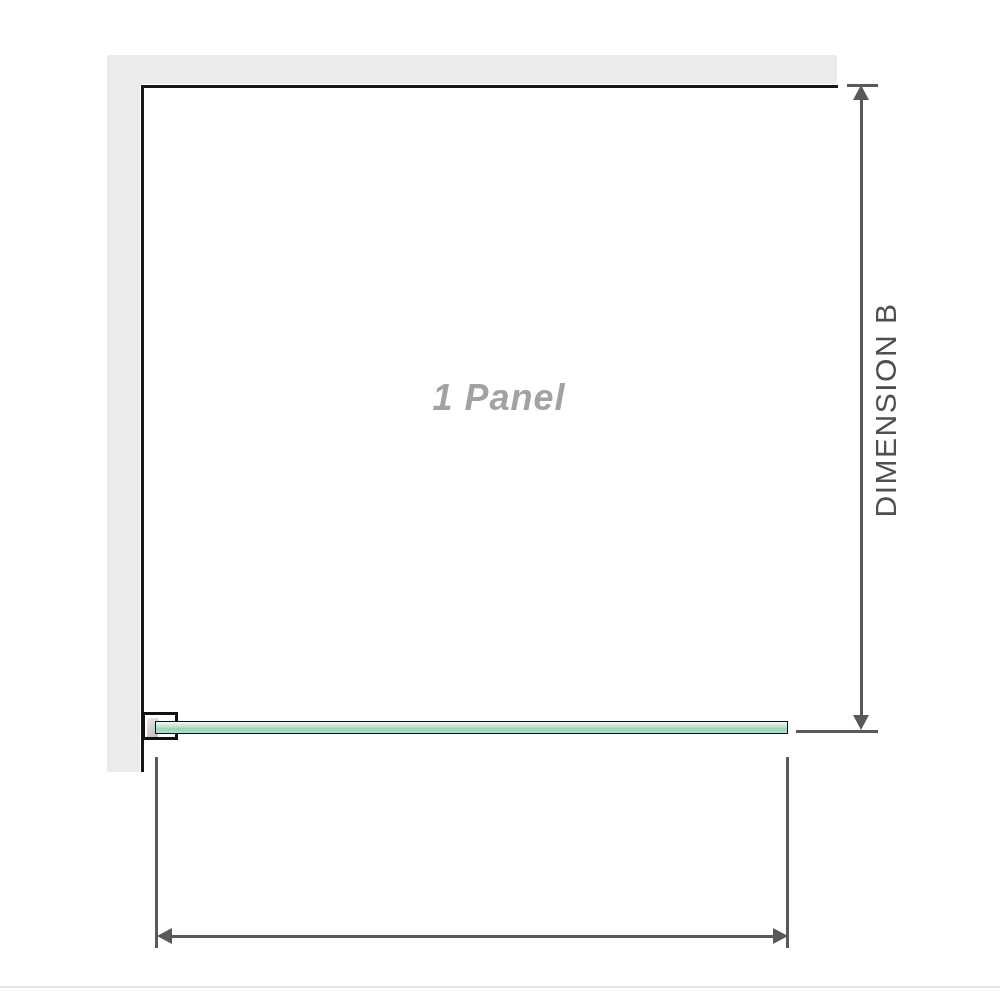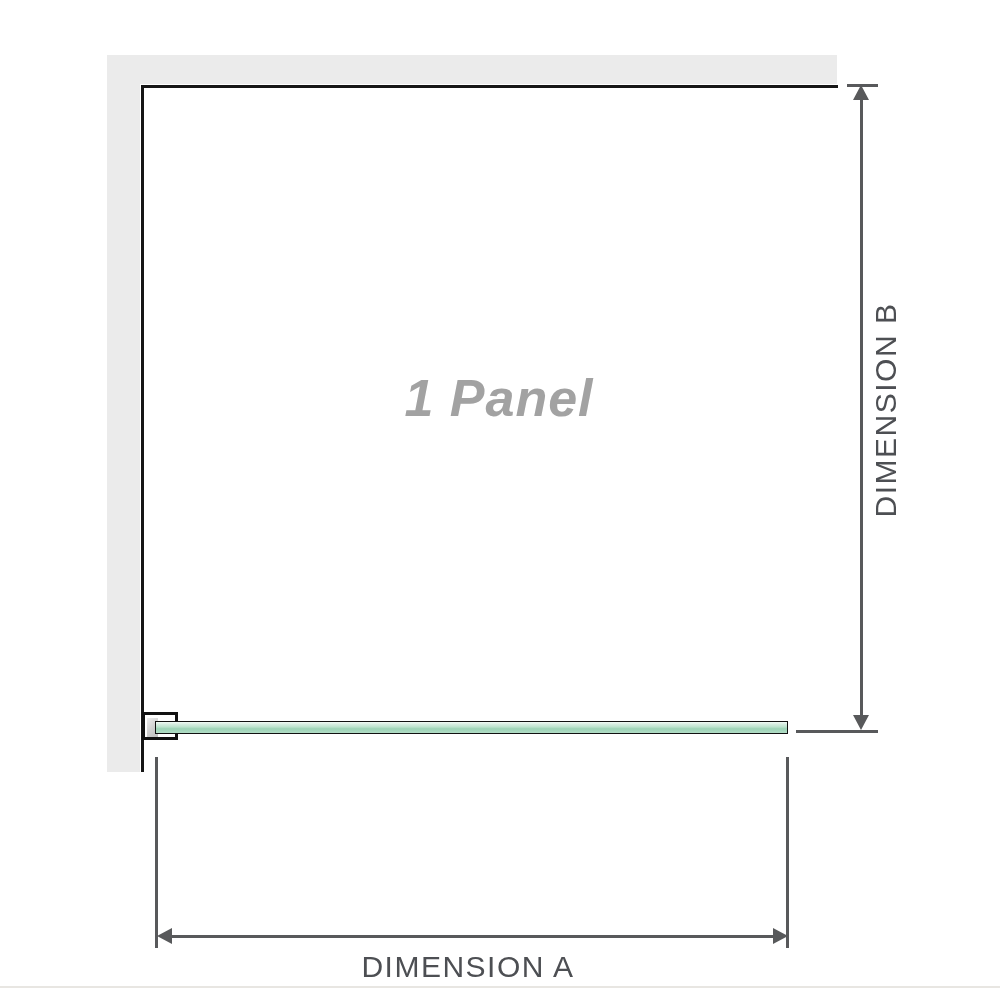--- a/index.html
+++ b/index.html
@@ -17,21 +17,21 @@
   
   .wall { background: #ebebeb; }
 
   
   .panel-border { background: #161616; }
 
   
   .panel-label {
     left: 299px; top: 368px; width: 400px; height: 60px;
     text-align: center;
-    font-size: 52px; line-height: 60px;
+    font-size: 36px; line-height: 60px;
     font-style: italic; font-weight: bold;
     color: #a2a2a2;
     letter-spacing: 1px;
   }
 
   
   .bracket {
     left: 142px; top: 712px; width: 36px; height: 28px;
     border: 3px solid #111111;
     background: #ffffff;
@@ -103,17 +103,16 @@
   <div class="abs dim-line" style="left:860px; top:97px; width:3px; height:621px;"></div>
   <div class="abs tri tri-up" style="left:853px; top:85px;"></div>
   <div class="abs tri tri-down" style="left:853px; top:715px;"></div>
   <div class="abs dim-label dim-label-b">DIMENSION B</div>
 
   <div class="abs dim-line" style="left:155px; top:757px; width:3px; height:191px;"></div>
   <div class="abs dim-line" style="left:786px; top:757px; width:3px; height:191px;"></div>
   <div class="abs dim-line" style="left:170px; top:935px; width:604px; height:3px;"></div>
   <div class="abs tri tri-left" style="left:157px; top:928px;"></div>
   <div class="abs tri tri-right" style="left:773px; top:928px;"></div>
-  <div class="abs dim-label dim-label-a">DIMENSION A</div>
 
   <div class="abs bottom-divider"></div>
 
 </div>
 
 </body></html>

